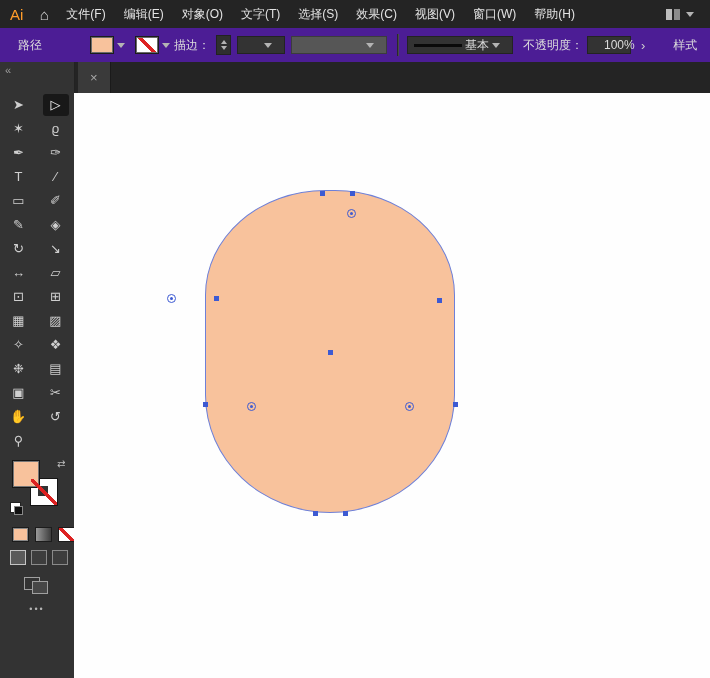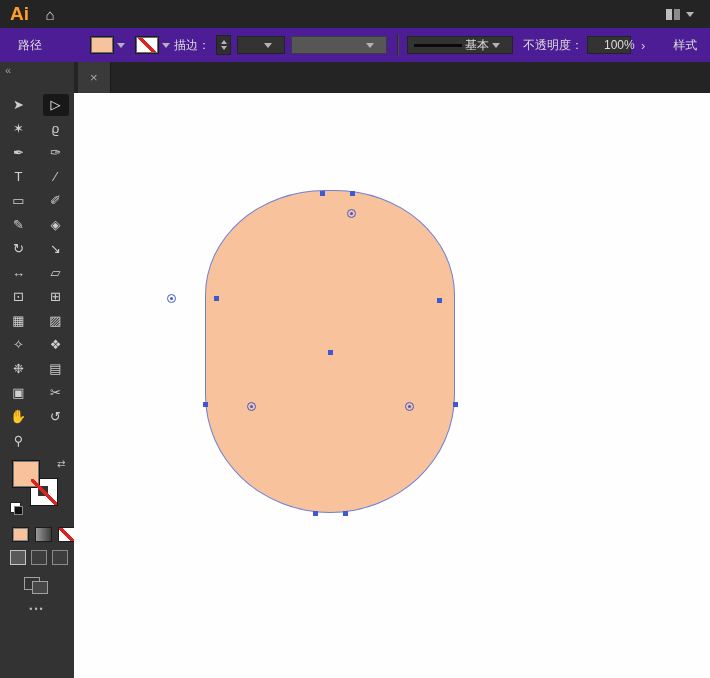--- a/index.html
+++ b/index.html
@@ -5,21 +5,21 @@
   html,body{margin:0;padding:0;}
   body{width:710px;height:678px;overflow:hidden;background:#fff;
        font-family:"Liberation Sans","DejaVu Sans",sans-serif;
        -webkit-font-smoothing:antialiased;}
   .stage{position:relative;width:710px;height:678px;background:#2a2a2a;}
 
   
   .menubar{position:absolute;top:0;left:0;right:0;height:28px;background:#242424;
            border-bottom:1px solid #141414;display:flex;align-items:center;
            color:#e3e3e3;font-size:12px;}
-  .logo{color:var(--accent);font-weight:bold;font-size:19px;padding:0 8px 0 10px;}
+  .logo{color:var(--accent);font-weight:normal;font-size:15px;padding:0 8px 0 10px;}
   .home{width:26px;text-align:center;font-size:15px;color:#dcdcdc;}
   #menus{display:flex;align-items:center;height:28px;}
   .menu-item{padding:0 9px;line-height:28px;white-space:nowrap;cursor:default;}
   .ws{margin-left:auto;display:flex;align-items:center;gap:6px;padding-right:16px;}
   .ws-grid{display:inline-flex;gap:2px;}
   .ws-grid i{display:inline-block;width:6px;height:11px;background:#bdbdbd;}
   .ws-grid i:last-child{background:#8b8b8b;}
   .tri{display:inline-block;width:0;height:0;border-left:4px solid transparent;
        border-right:4px solid transparent;border-top:5px solid #b4b4b4;}
 
@@ -110,20 +110,31 @@
           margin:-1.5px 0 0 -1.5px;border-radius:50%;background:var(--anchor);}
 </style>
 </head>
 <body>
 
 <div class="stage">
 
   <div class="menubar">
     <span class="logo">Ai</span>
     <span class="home">⌂</span>
+    <nav id="menus">
+        <span class="menu-item">文件(F)</span>
+        <span class="menu-item">编辑(E)</span>
+        <span class="menu-item">对象(O)</span>
+        <span class="menu-item">文字(T)</span>
+        <span class="menu-item">选择(S)</span>
+        <span class="menu-item">效果(C)</span>
+        <span class="menu-item">视图(V)</span>
+        <span class="menu-item">窗口(W)</span>
+        <span class="menu-item">帮助(H)</span>
+      </nav>
     <div class="ws">
       <span class="ws-grid">
           <i></i>
           <i></i>
         </span>
       <span class="tri"></span>
     </div>
   </div>
 
   <div class="controlbar">

